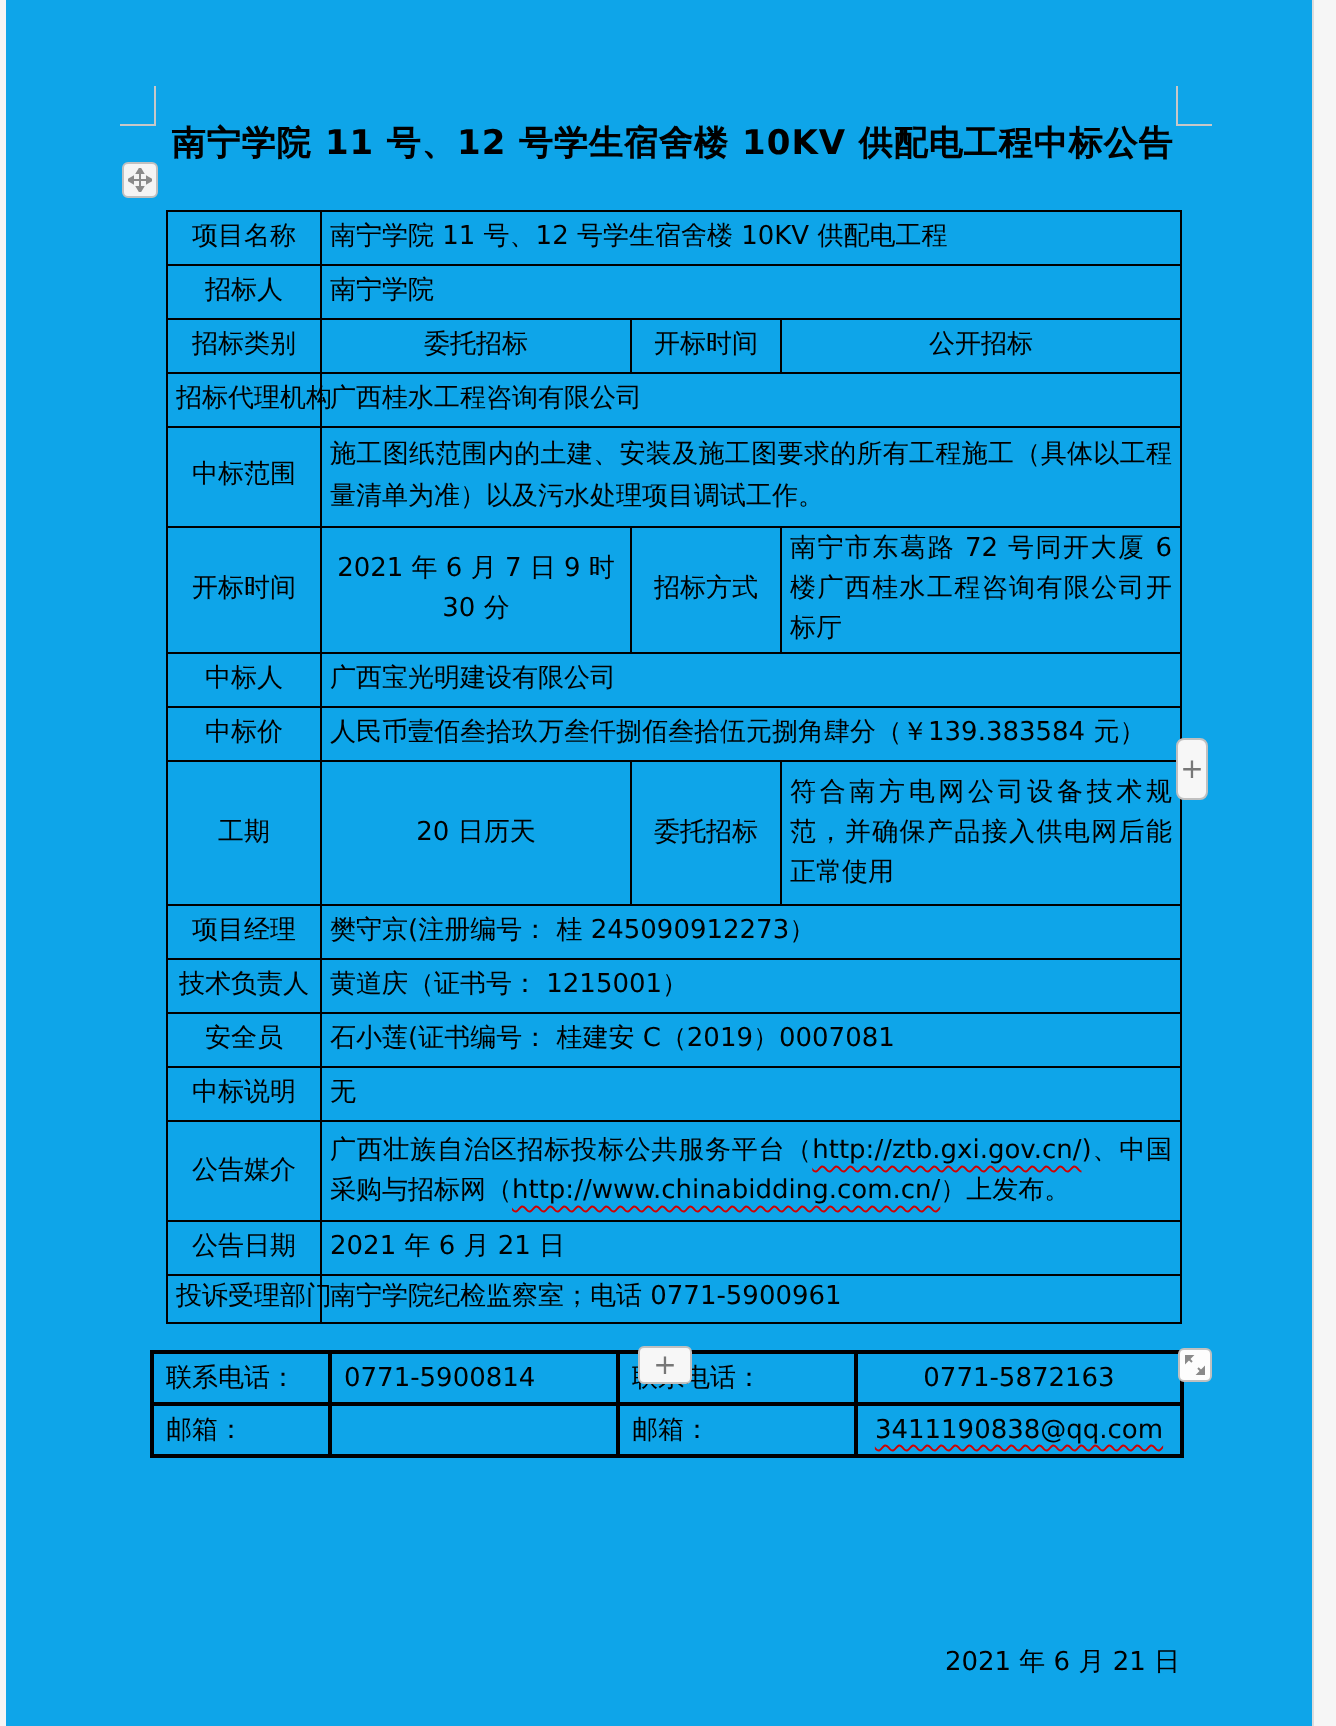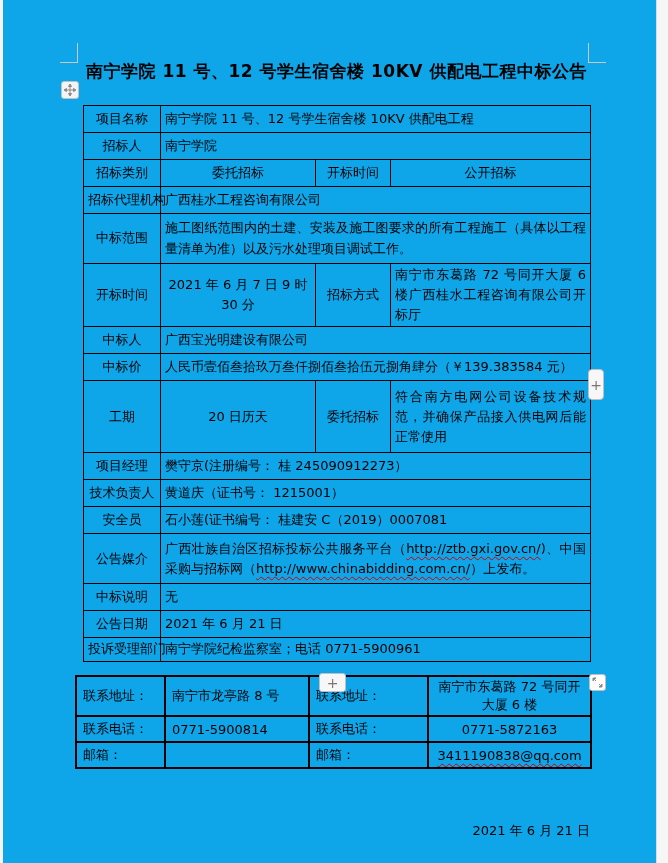--- a/index.html
+++ b/index.html
@@ -119,28 +119,28 @@
     </tr>
     <tr>
       <td class="lbl" style="height:27px">技术负责人</td>
       <td class="val" colspan="3">黄道庆（证书号： 1215001）</td>
     </tr>
     <tr>
       <td class="lbl" style="height:27px">安全员</td>
       <td class="val" colspan="3">石小莲(证书编号： 桂建安 C（2019）0007081</td>
     </tr>
     <tr>
+      <td class="lbl" style="height:27px">中标说明</td>
+      <td class="val" colspan="3">无</td>
+    </tr>
+    <tr>
       <td class="lbl" style="height:50px">公告媒介</td>
       <td class="val just" colspan="3">
         <span>广西壮族自治区招标投标公共服务平台（</span><span class="wavy">http://ztb.gxi.gov.cn/</span><span>)、中国采购与招标网（</span><span class="wavy">http://www.chinabidding.com.cn/</span><span>）上发布。</span>
       </td>
-    </tr>
-    <tr>
-      <td class="lbl" style="height:27px">中标说明</td>
-      <td class="val" colspan="3">无</td>
     </tr>
     <tr>
       <td class="lbl" style="height:27px">公告日期</td>
       <td class="val" colspan="3">2021 年 6 月 21 日</td>
     </tr>
     <tr>
       <td class="lbl" style="height:20px">投诉受理部门</td>
       <td class="val" colspan="3">
         <span>南宁学院纪检监察室；</span><span class="phone-gap">电话 0771-5900961</span>
       </td>
@@ -149,26 +149,20 @@
     </table>
 
   <table class="t2">
     <colgroup>
         <col style="width:89px">
         <col style="width:144px">
         <col style="width:119px">
         <col style="width:163px">
       </colgroup>
     <tbody>
-    <tr>
-      <td>联系地址：</td>
-      <td>南宁市龙亭路 8 号</td>
-      <td>联系地址：</td>
-      <td class="ctr">南宁市东葛路 72 号同开大厦 6 楼</td>
-    </tr>
     <tr>
       <td>联系电话：</td>
       <td>0771-5900814</td>
       <td>联系电话：</td>
       <td class="ctr">0771-5872163</td>
     </tr>
     <tr>
       <td>邮箱：</td>
       <td></td>
       <td>邮箱：</td>

